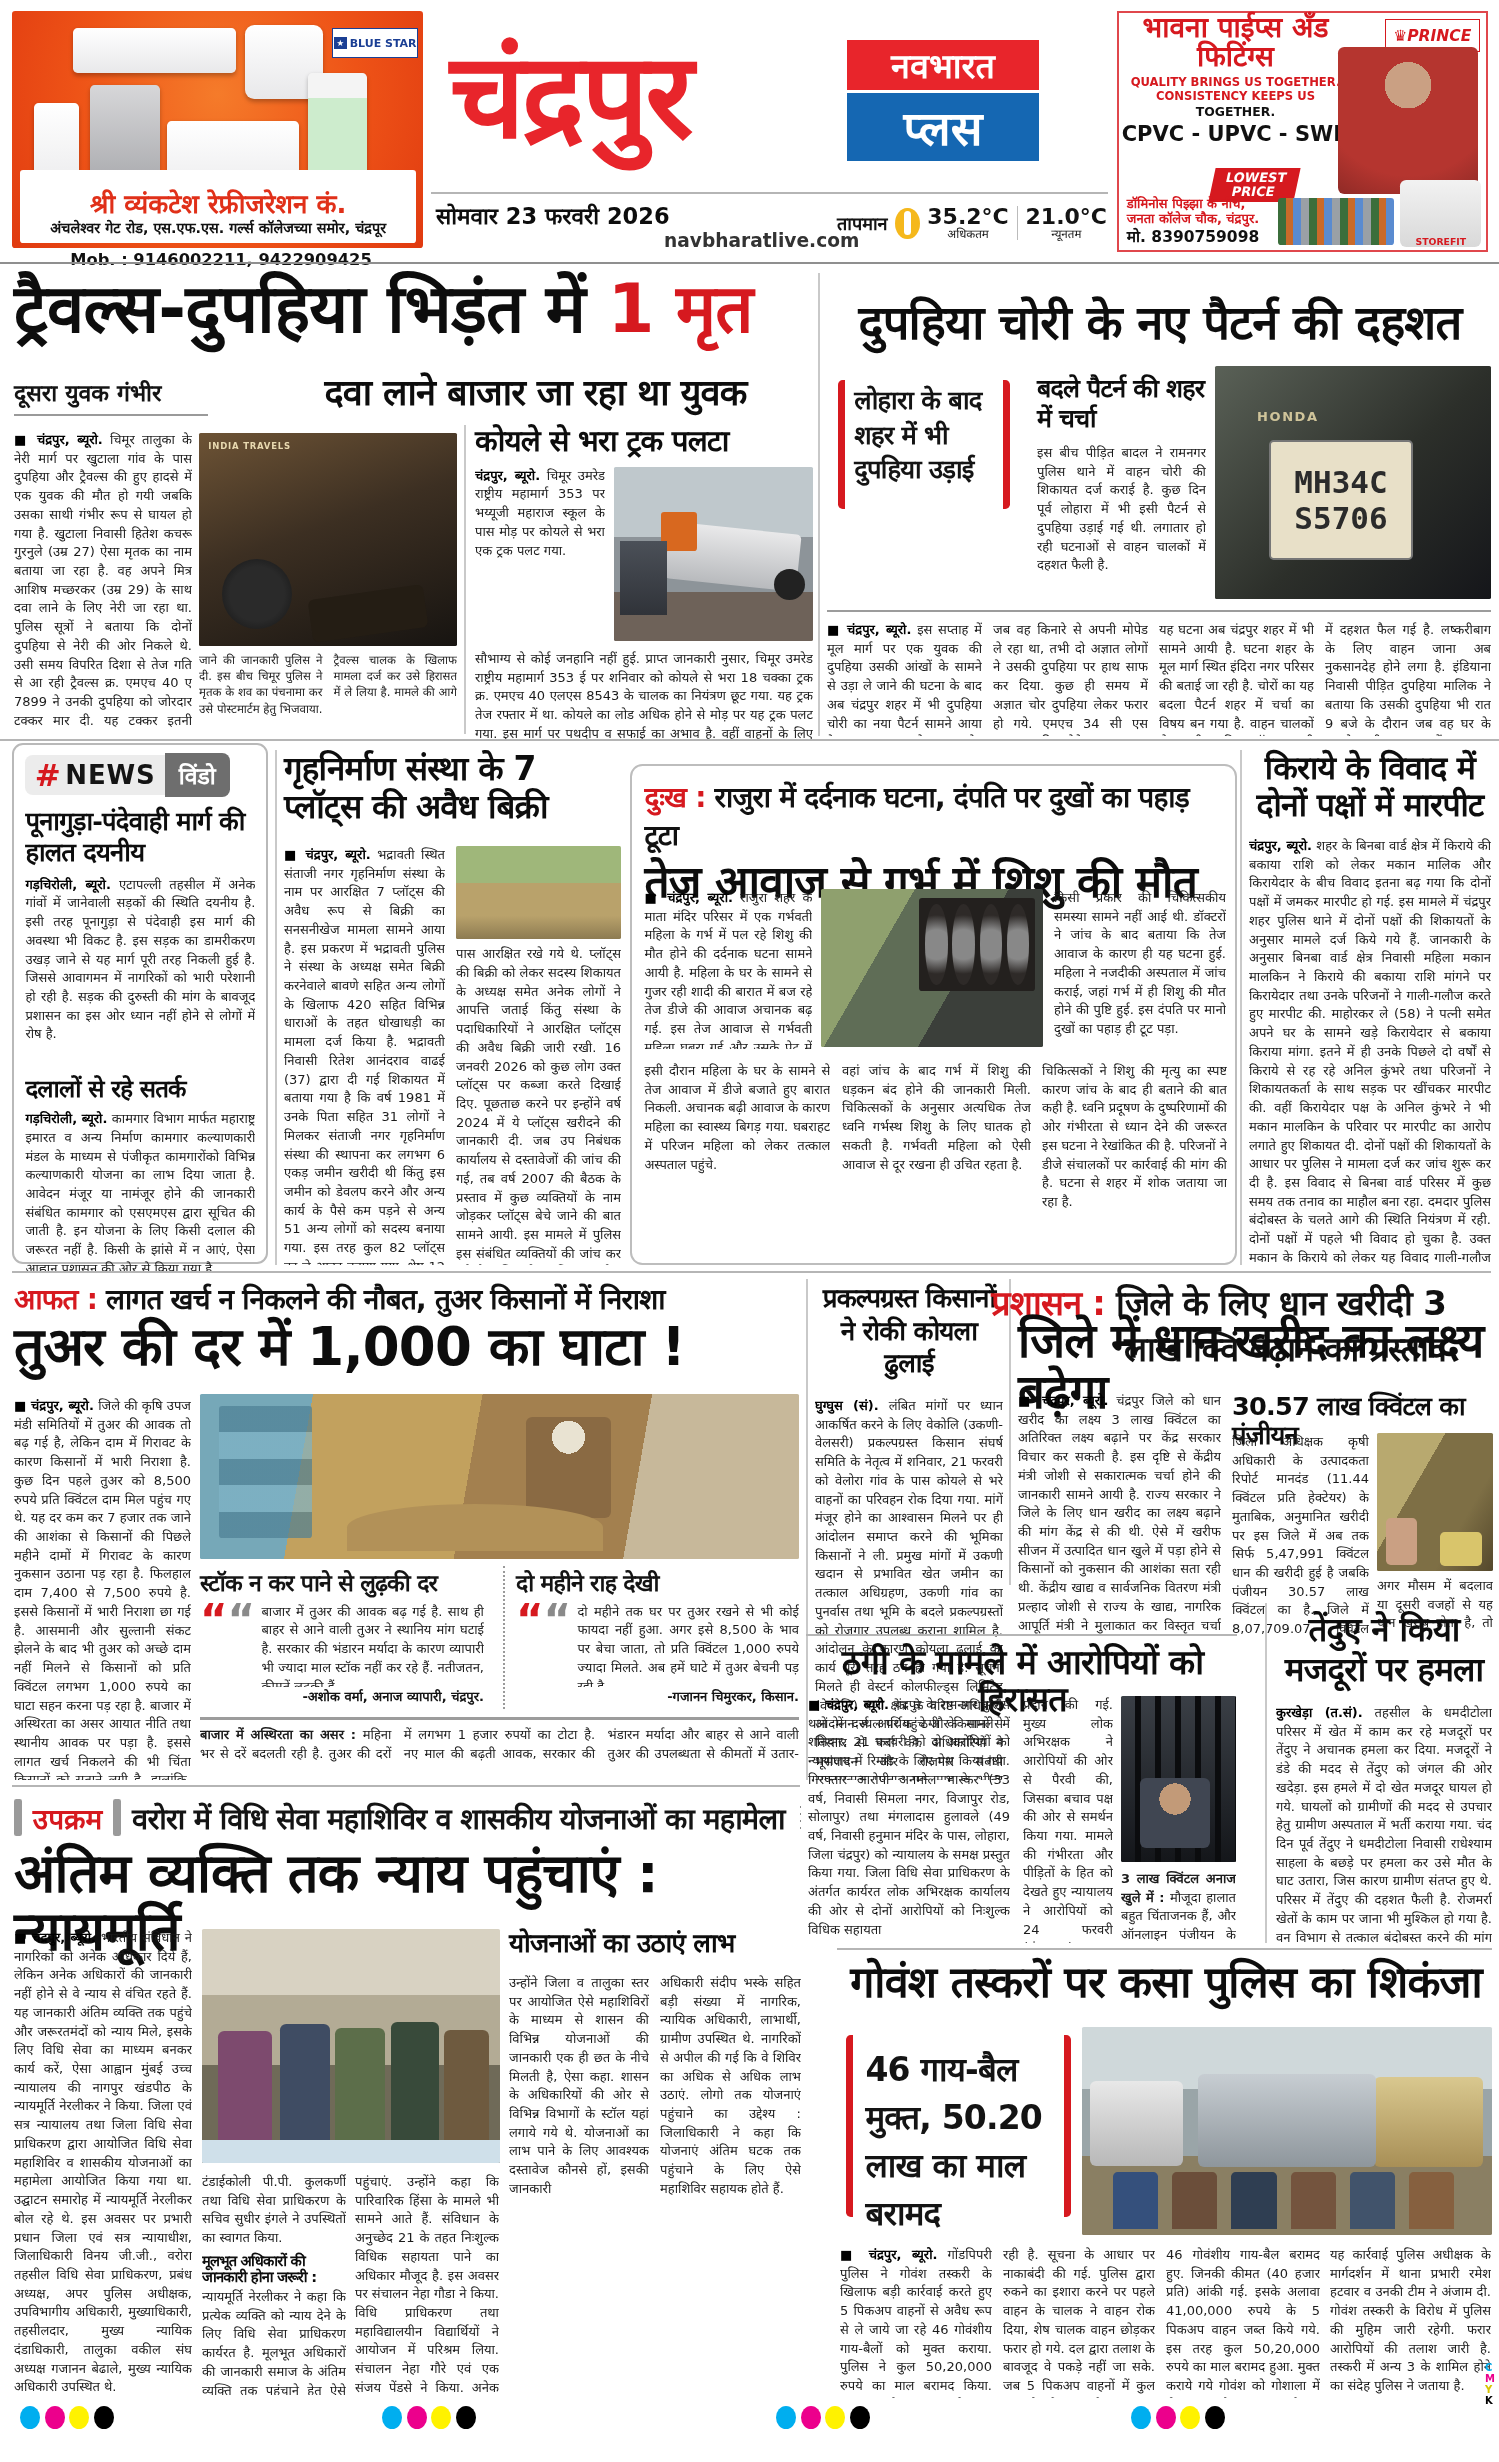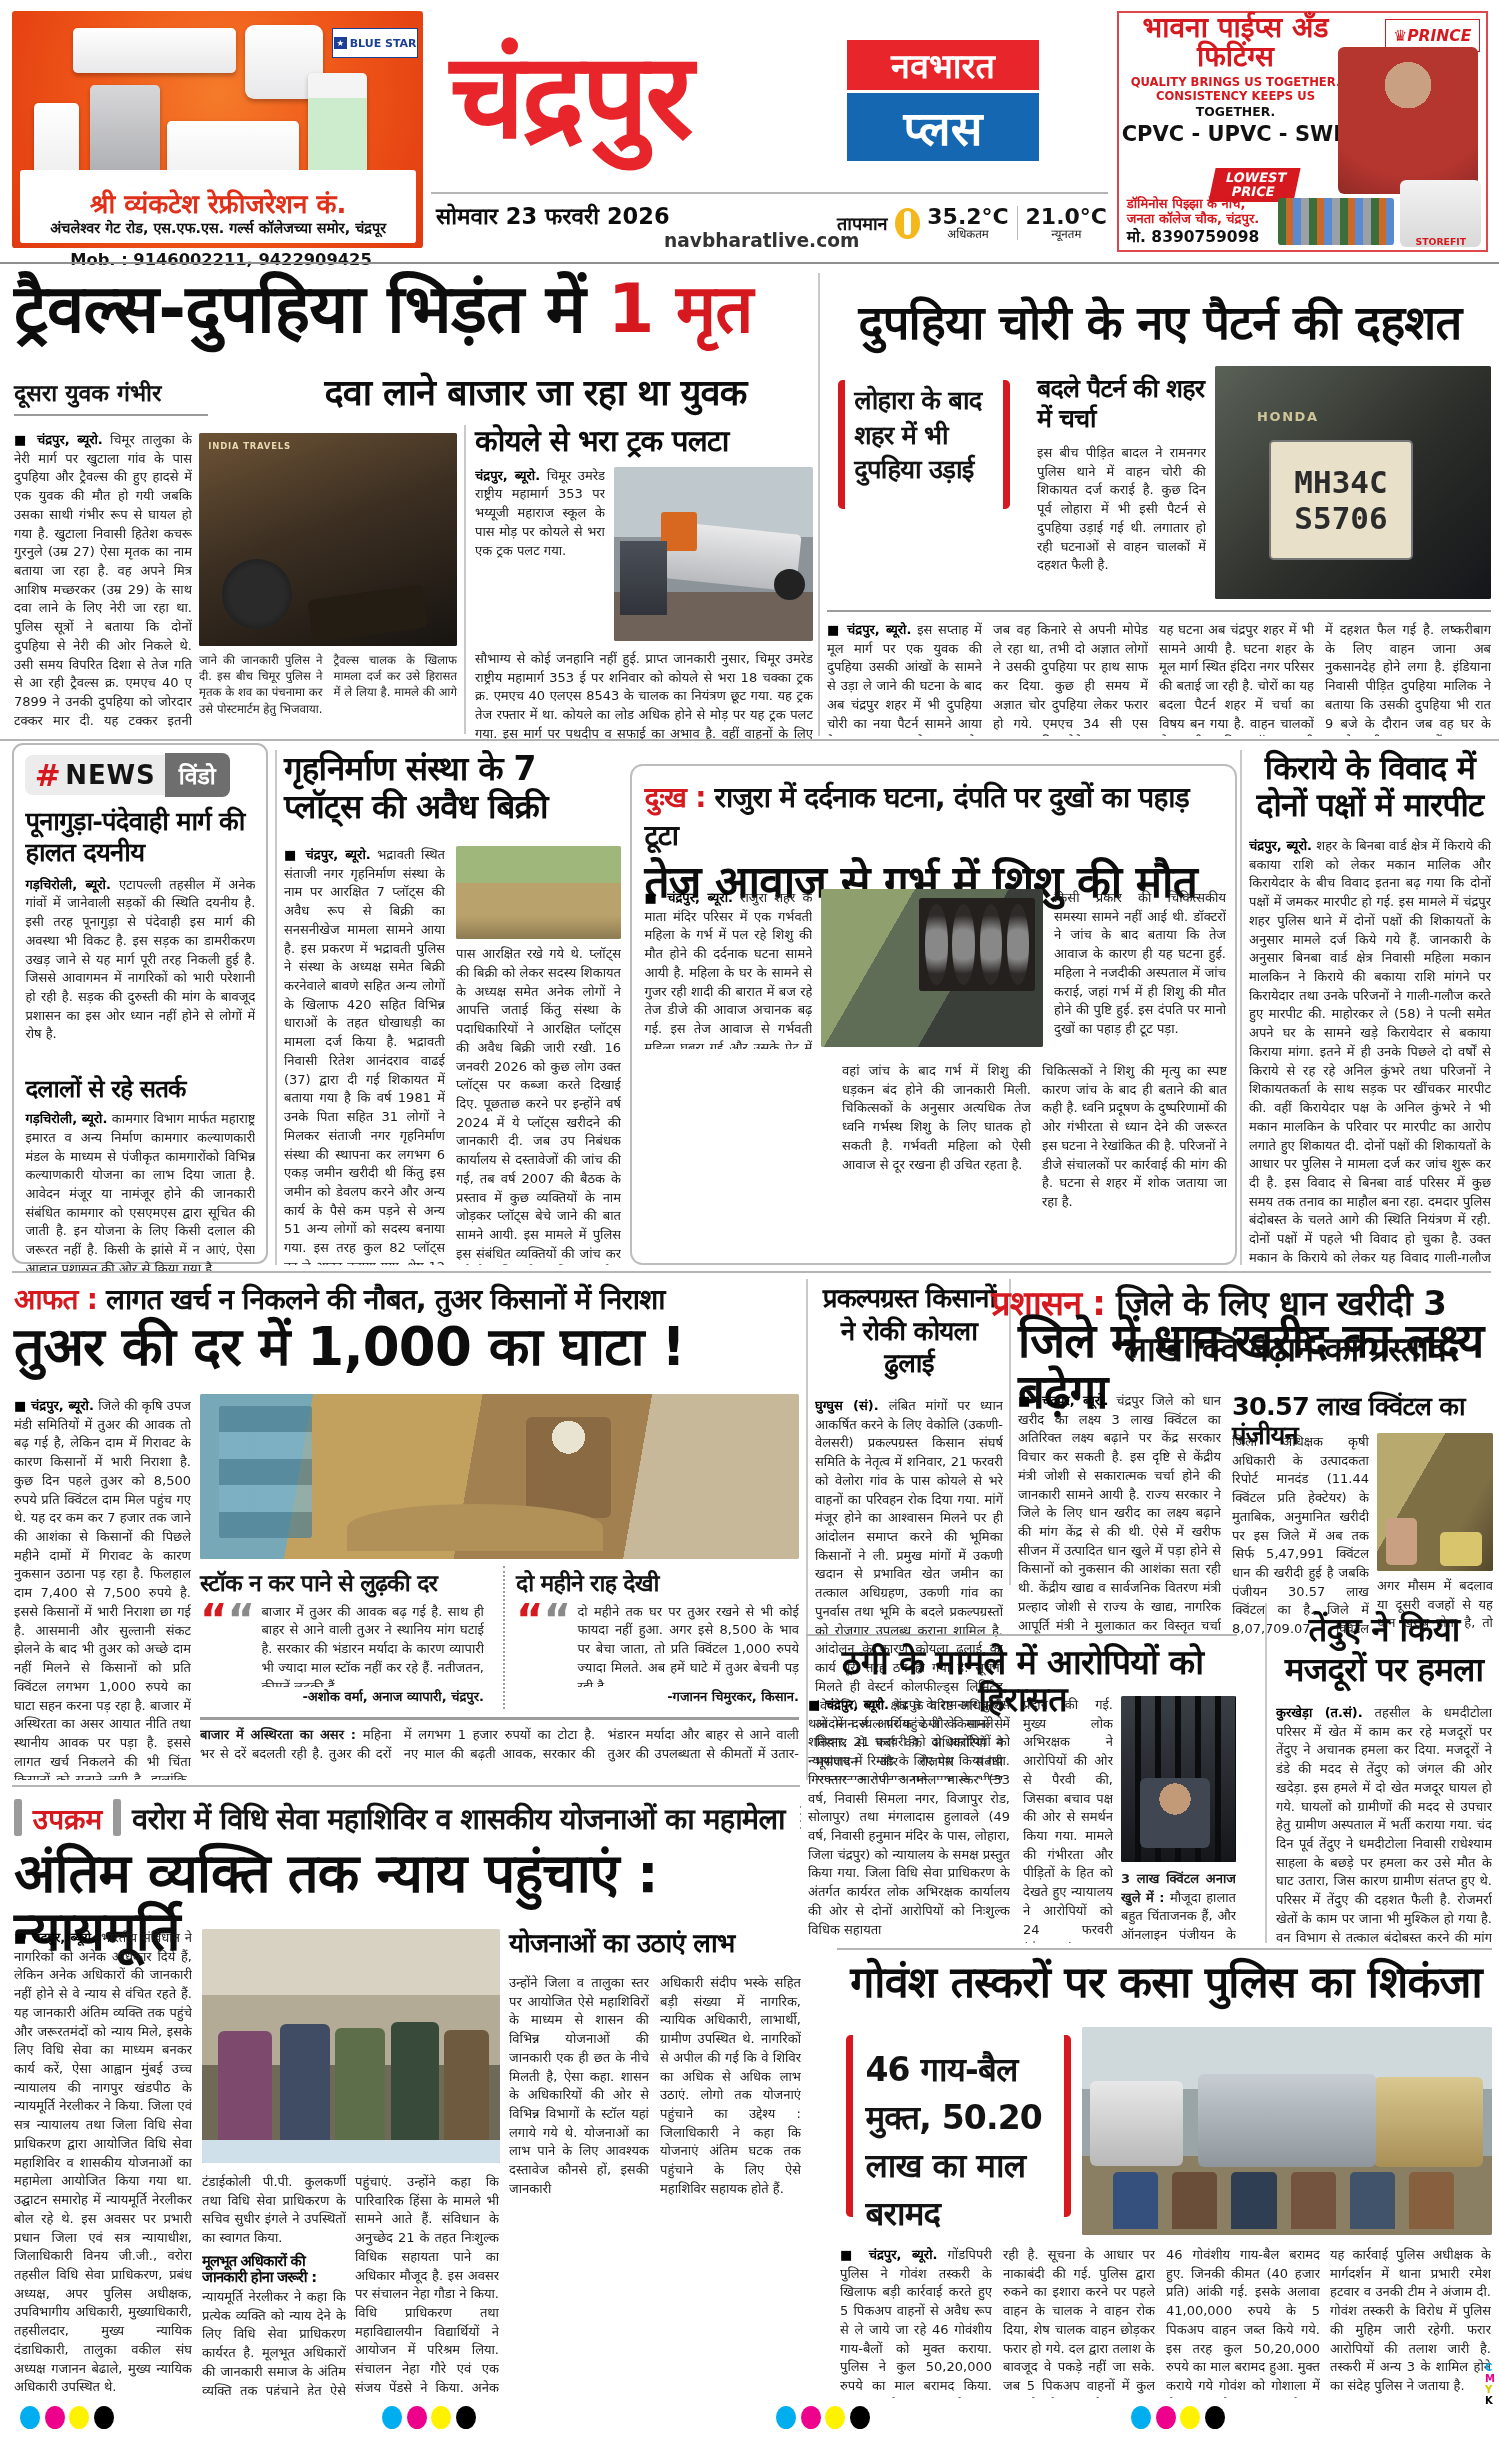--- a/index.html
+++ b/index.html
@@ -208,20 +208,21 @@
     </div>
     <div style="position:absolute;left:189px;top:123px;width:222px;height:158px;overflow:hidden;border-radius:1.6px;background:linear-gradient(120deg,#8fa06e 0 30%,#5f6d56 30% 60%,#3b3f3a 60% 100%);">
       <div style="position:absolute;right:7.8px;top:9.3px;width:116px;height:93px;background:#23201e;border-radius:3.1px;display:grid;grid-template-columns:1fr 1fr 1fr 1fr;gap:4.7px;padding:6.2px;box-sizing:border-box;">
         <span style="background:radial-gradient(circle,#888 0 35%,#2e2a28 70%);border-radius:50%;"></span>
         <span style="background:radial-gradient(circle,#888 0 35%,#2e2a28 70%);border-radius:50%;"></span>
         <span style="background:radial-gradient(circle,#888 0 35%,#2e2a28 70%);border-radius:50%;"></span>
         <span style="background:radial-gradient(circle,#888 0 35%,#2e2a28 70%);border-radius:50%;"></span>
       </div>
     </div>
     <div style="position:absolute;left:422px;top:123px;width:172px;height:160px;" class="body-txt">किसी प्रकार की चिकित्सकीय समस्या सामने नहीं आई थी. डॉक्टरों ने जांच के बाद बताया कि तेज आवाज के कारण ही यह घटना हुई. महिला ने नजदीकी अस्पताल में जांच कराई, जहां गर्भ में ही शिशु की मौत होने की पुष्टि हुई. इस दंपति पर मानो दुखों का पहाड़ ही टूट पड़ा.</div>
+    <div style="position:absolute;left:12.4px;top:296px;width:186px;height:191px;" class="body-txt">इसी दौरान महिला के घर के सामने से तेज आवाज में डीजे बजाते हुए बारात निकली. अचानक बढ़ी आवाज के कारण महिला का स्वास्थ्य बिगड़ गया. घबराहट में परिजन महिला को लेकर तत्काल अस्पताल पहुंचे.</div>
     <div style="position:absolute;left:210px;top:296px;width:189px;height:191px;" class="body-txt">वहां जांच के बाद गर्भ में शिशु की धड़कन बंद होने की जानकारी मिली. चिकित्सकों के अनुसार अत्यधिक तेज ध्वनि गर्भस्थ शिशु के लिए घातक हो सकती है. गर्भवती महिला को ऐसी आवाज से दूर रखना ही उचित रहता है.</div>
     <div style="position:absolute;left:410px;top:296px;width:185px;height:191px;" class="body-txt">चिकित्सकों ने शिशु की मृत्यु का स्पष्ट कारण जांच के बाद ही बताने की बात कही है. ध्वनि प्रदूषण के दुष्परिणामों की ओर गंभीरता से ध्यान देने की जरूरत इस घटना ने रेखांकित की है. परिजनों ने डीजे संचालकों पर कार्रवाई की मांग की है. घटना से शहर में शोक जताया जा रहा है.</div>
   </div>
 
   <div class="rule-v" style="left:1240px;top:750px;height:515px;"></div>
   <h2 class="abs headline" style="left:1249px;top:750px;width:242px;font-size:32px;text-align:center;line-height:1.15;">किराये के विवाद में दोनों पक्षों में मारपीट</h2>
   <div class="abs body-txt" style="left:1249px;top:837px;width:242px;height:428px;">
     <b class="byline">चंद्रपुर, ब्यूरो.</b> <span>शहर के बिनबा वार्ड क्षेत्र में किराये की बकाया राशि को लेकर मकान मालिक और किरायेदार के बीच विवाद इतना बढ़ गया कि दोनों पक्षों में जमकर मारपीट हो गई. इस मामले में चंद्रपुर शहर पुलिस थाने में दोनों पक्षों की शिकायतों के अनुसार मामले दर्ज किये गये हैं. जानकारी के अनुसार बिनबा वार्ड क्षेत्र निवासी महिला मकान मालकिन ने किराये की बकाया राशि मांगने पर किरायेदार तथा उनके परिजनों ने गाली-गलौज करते हुए मारपीट की. माहोरकर ले (58) ने पत्नी समेत अपने घर के सामने खड़े किरायेदार से बकाया किराया मांगा. इतने में ही उनके पिछले दो वर्षों से किराये से रह रहे अनिल कुंभरे तथा परिजनों ने शिकायतकर्ता के साथ सड़क पर खींचकर मारपीट की. वहीं किरायेदार पक्ष के अनिल कुंभरे ने भी मकान मालकिन के परिवार पर मारपीट का आरोप लगाते हुए शिकायत दी. दोनों पक्षों की शिकायतों के आधार पर पुलिस ने मामला दर्ज कर जांच शुरू कर दी है. इस विवाद से बिनबा वार्ड परिसर में कुछ समय तक तनाव का माहौल बना रहा. दमदार पुलिस बंदोबस्त के चलते आगे की स्थिति नियंत्रण में रही. दोनों पक्षों में पहले भी विवाद हो चुका है. उक्त मकान के किराये को लेकर यह विवाद गाली-गलौज से मारपीट तक जा पहुंचा. आसपास के लोगों ने बीच-बचाव कर मामला शांत कराया.</span>
   </div>
 

